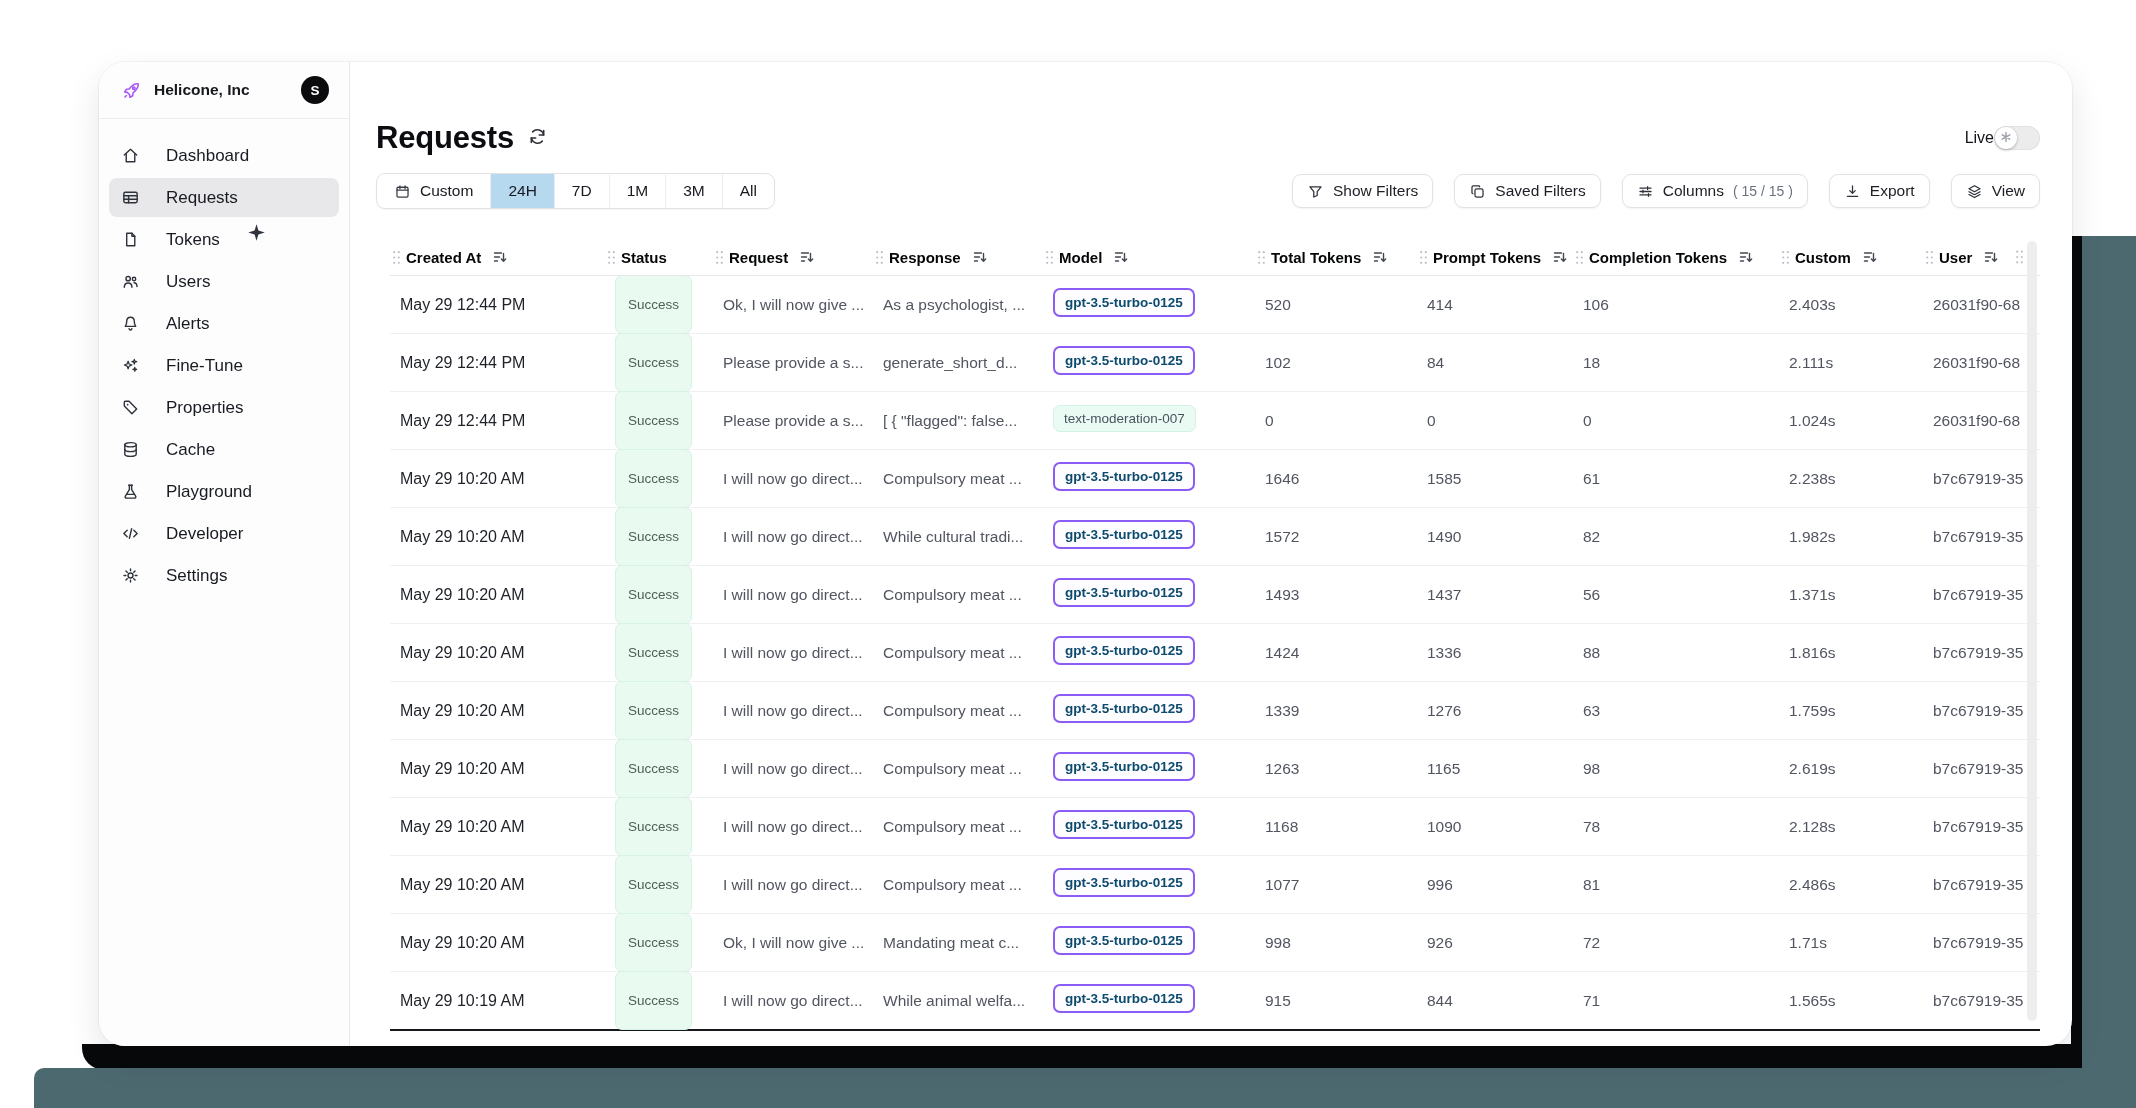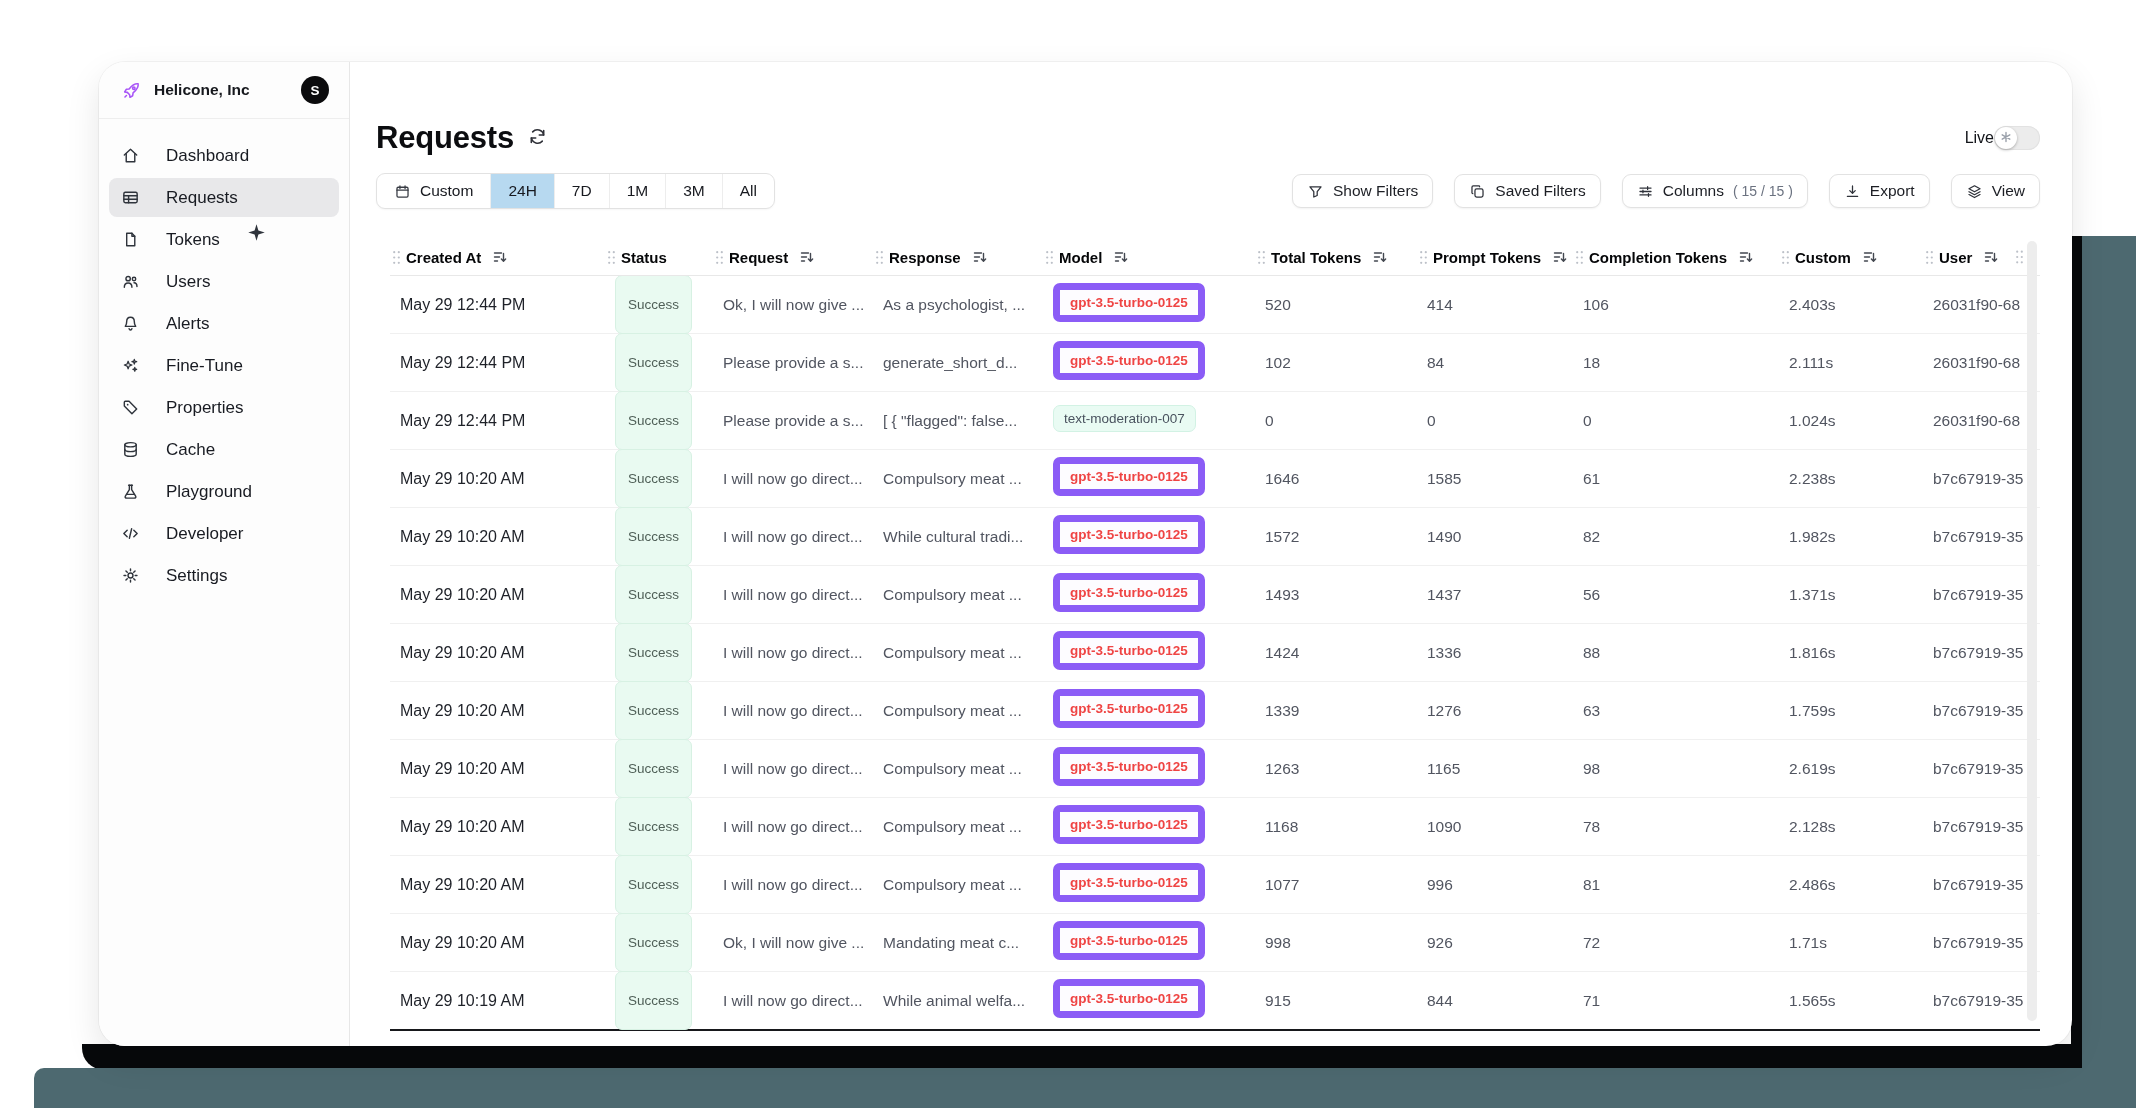--- a/index.html
+++ b/index.html
@@ -70,21 +70,21 @@
   .drag svg{width:9px;height:15px}
   .sort{color:#434750;display:flex;margin-left:7px;flex:0 0 auto}
   .sort svg{width:14px;height:14px}
   .edge-handle{position:absolute;right:16px;top:50%;transform:translateY(-50%)}
   .trow{height:57px;align-items:center;border-bottom:1px solid #f0f0f0;cursor:pointer}
   .trow:last-child{border-bottom:none}
   .td{padding-left:10px;font-size:15.5px;color:#515560;white-space:nowrap;overflow:hidden;min-width:0}
   .td.date{color:#1e2128;font-weight:500;font-size:16px}
   .status-badge{display:inline-block;padding:21px 12px;border-radius:7px;background:#e9faf1;border:1px solid #d7f1e3;color:#4f5f57;font-size:13.5px;font-weight:500}
   .model-badge{display:inline-block;padding:5px 10px;border-radius:7px;font-size:13.5px;font-weight:600;white-space:nowrap;max-width:180px;overflow:hidden}
-  .model-badge.purple{color:#ef4444;background:#fdfcff;border:7px solid #8b5cf6}
+  .model-badge.purple{color:#0c4a6e;background:#fdfcff;border:2px solid #8b5cf6}
   .model-badge.teal{color:#49525e;background:#e9fbf3;border:1px solid #d2f2e4;font-weight:500}
   .scrollbar{position:absolute;right:3px;top:2px;bottom:8px;width:10px;border-radius:6px;background:#ededed}
 </style>
 </head>
 <body>
 
 <div class="wall-right"></div>
 <div class="shadow-right"></div>
 <div class="shadow-bottom"></div>
 <div class="wall-bottom"></div>

